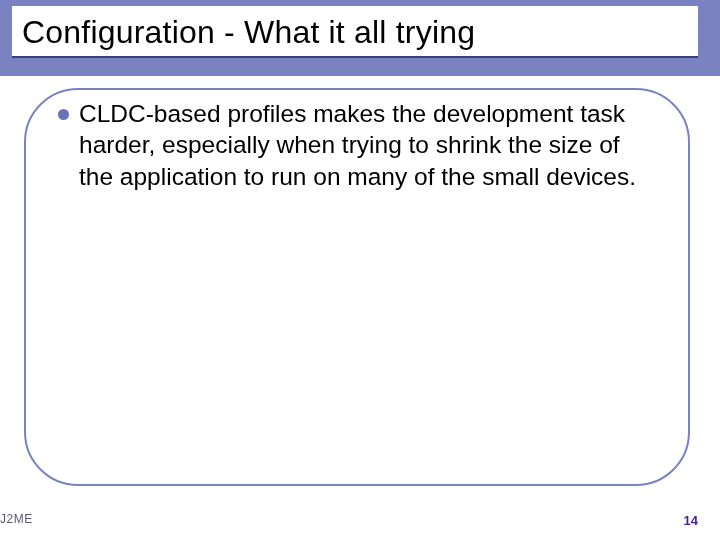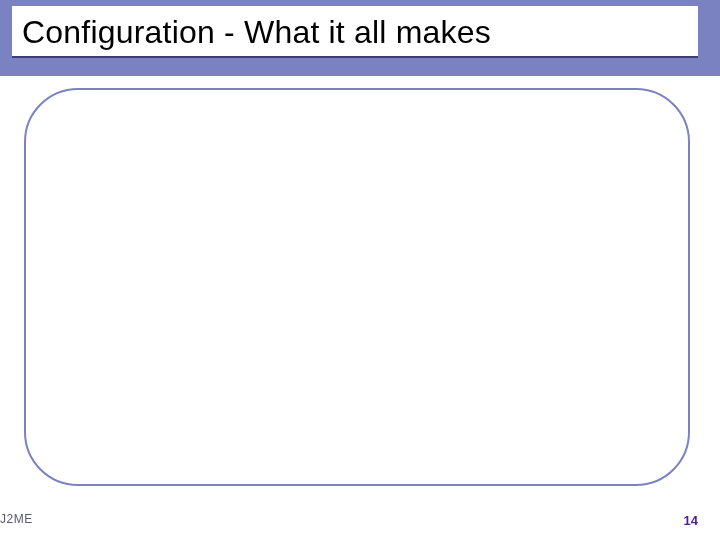--- a/index.html
+++ b/index.html
@@ -90,23 +90,27 @@
     font-weight: bold;
     color: #4c1d95;
   }
 </style>
 </head>
 <body>
 
 <div class="header-band"></div>
 
 <div class="title-box">
-  <h1>Configuration - What it all makes</h1>
+  <h1>Configuration - What it all trying</h1>
 </div>
 <div class="title-underline"></div>
 
 <div class="content-frame">
   <div class="content-inner">
+    <div class="bullet-item">
+      <span class="bullet-dot"></span>
+      <span class="bullet-text">CLDC-based profiles makes the development task harder, especially when trying to shrink the size of the application to run on many of the small devices.</span>
+    </div>
   </div>
 </div>
 
 <div class="footer-center">J2ME</div>
 <div class="page-number">14</div>
 
 </body></html>

